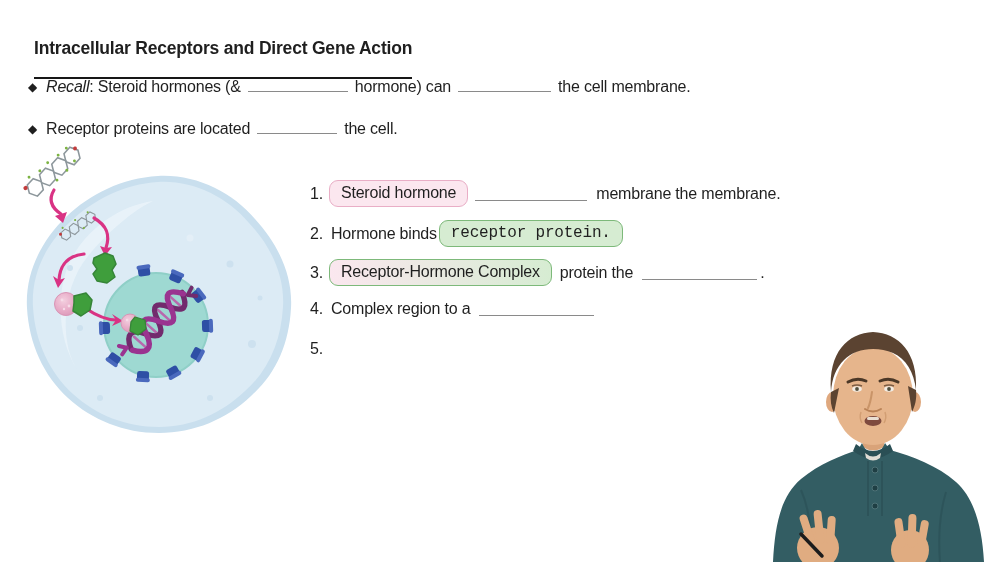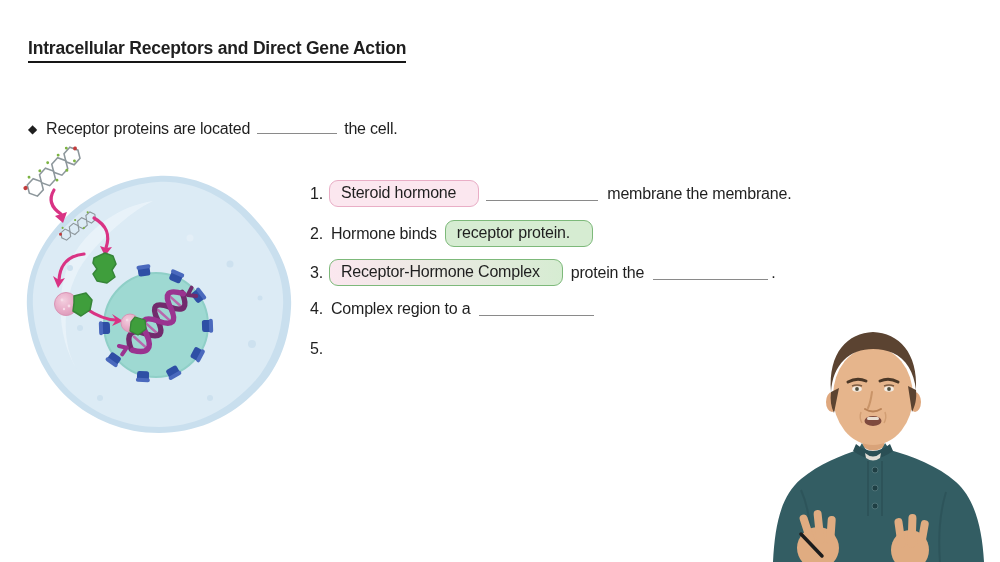--- a/index.html
+++ b/index.html
@@ -1,62 +1,65 @@
 <!DOCTYPE html>
 <html style="--pink-box-bg: #fbe7ef; --pink-box-border: #e9aec6; --green-box-bg: #d6ecd2; --green-box-border: #7db97a; --purple-box-bg: #e2d9ed; --purple-box-border: #9a84bf; --arrow-pink: #d93384; --cell-fill: #dcebf5; --cell-rim: #c9dfee; --nucleus-fill: #9ed9d2; --pore-blue: #2e4fa5; --dna-purple-dark: #722b6d; --dna-purple: #9a3390; --receptor-green: #3f9e3c; --shirt-teal: #335d63;"><head>
 <meta charset="utf-8">
 <style>
   html,body{margin:0;padding:0;background:#fff;}
   .slide{
     position:relative;width:1000px;height:562px;background:#fff;overflow:hidden;
     font-family:"Liberation Sans","DejaVu Sans",sans-serif;color:#1f1f1f;
   }
   .title{
-    position:absolute;left:28px;top:38px;margin:0;
+    position:absolute;left:34px;top:38px;margin:0;
     font-size:17.5px;font-weight:bold;letter-spacing:-0.2px;
-    border-bottom:2px solid #171717;padding-bottom:2px;display:inline-block;
+    border-bottom:2px solid #171717;padding-bottom:18px;display:inline-block;
   }
   .bullet{position:absolute;left:28px;font-size:16px;white-space:nowrap;letter-spacing:-0.2px;}
   .bullet.b1{top:78px;}
   .bullet.b2{top:120px;}
   .marker{font-size:12px;margin-right:9px;position:relative;top:-1px;}
   .blank{
     display:inline-block;border-bottom:1.8px solid #8a8a8a;
     height:13px;vertical-align:baseline;margin:0 7px;
   }
   .w100{width:100px;} .w95{width:93px;} .w80{width:80px;} .w112{width:112px;} .w115{width:115px;}
   .steps{position:absolute;left:310px;top:180px;}
   .step{
     position:absolute;left:0;display:flex;align-items:center;white-space:nowrap;
     font-size:16px;letter-spacing:-0.2px;
   }
   .step .num{margin-right:6px;}
   .step .txt{margin:0 2px;}
   .s1{top:0;} .s2{top:40px;} .s3{top:79px;} .s4{top:120px;} .s5{top:160px;}
   .box{
-    display:inline-block;padding:2px 22px 3px 11px;border-radius:9px;border:1.6px solid;
+    display:inline-block;padding:2px 11px 3px 11px;border-radius:9px;border:1.6px solid;
     line-height:20px;
   }
   .box.pink{background:var(--pink-box-bg,#fbe7ef);border-color:var(--pink-box-border,#e9aec6);}
   .box.green{background:var(--green-box-bg,#d6ecd2);border-color:var(--green-box-border,#7db97a);}
   .box.grad{
     background:linear-gradient(90deg,var(--pink-box-bg,#f7dfe9),var(--green-box-bg,#d6ecd2));
     border-color:var(--green-box-border,#7db97a);font-weight:normal;
   }
   .box.purple{background:var(--purple-box-bg,#e2d9ed);border-color:var(--purple-box-border,#9a84bf);}
   .diagram{position:absolute;left:8px;top:146px;width:292px;height:292px;}
   .webcam{position:absolute;right:0;bottom:0;width:230px;height:242px;}
 </style>
 </head>
 <body>
 
 <div class="slide">
 
   <h1 class="title">Intracellular Receptors and Direct Gene Action</h1>
 
+  <div class="bullet b1">
+    <span class="marker">◆</span><i>Recall</i><span>: Steroid hormones (&amp;</span><span class="blank w100"></span><span>hormone) can</span><span class="blank w95"></span><span>the cell membrane.</span>
+  </div>
 
   <div class="bullet b2">
     <span class="marker">◆</span><span>Receptor proteins are located</span><span class="blank w80"></span><span>the cell.</span>
   </div>
 
   <svg class="diagram" viewBox="0 0 292 292" aria-hidden="true">
     <defs>
       <radialGradient id="pinkball" cx="40%" cy="35%" r="75%">
         <stop offset="0%" stop-color="#f3cfdf"></stop>
         <stop offset="60%" stop-color="#e7aac6"></stop>
@@ -205,21 +208,21 @@
   <div class="steps">
     <div class="step s1">
       <span class="num">1.</span>
       <span class="box pink">Steroid hormone</span>
       <span class="blank w112"></span>
       <span class="txt">membrane the membrane.</span>
     </div>
     <div class="step s2">
       <span class="num">2.</span>
       <span class="txt">Hormone binds</span>
-      <span class="box green" style="margin-left:6px;">receptor protein.</span>
+      <span class="box green" style="font-family:Liberation Mono, monospace;">receptor protein.</span>
     </div>
     <div class="step s3">
       <span class="num">3.</span>
       <span class="box grad">Receptor-Hormone Complex</span>
       <span class="txt" style="margin-left:8px;">protein the</span>
       <span class="blank w115"></span>
       <span class="txt" style="margin-left:-4px;">.</span>
     </div>
     <div class="step s4">
       <span class="num">4.</span>

